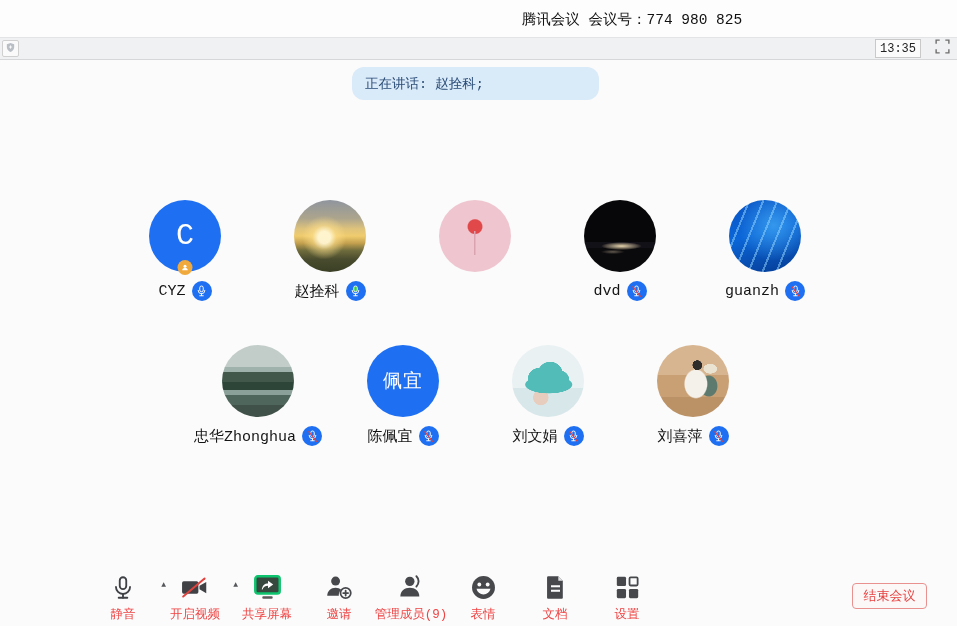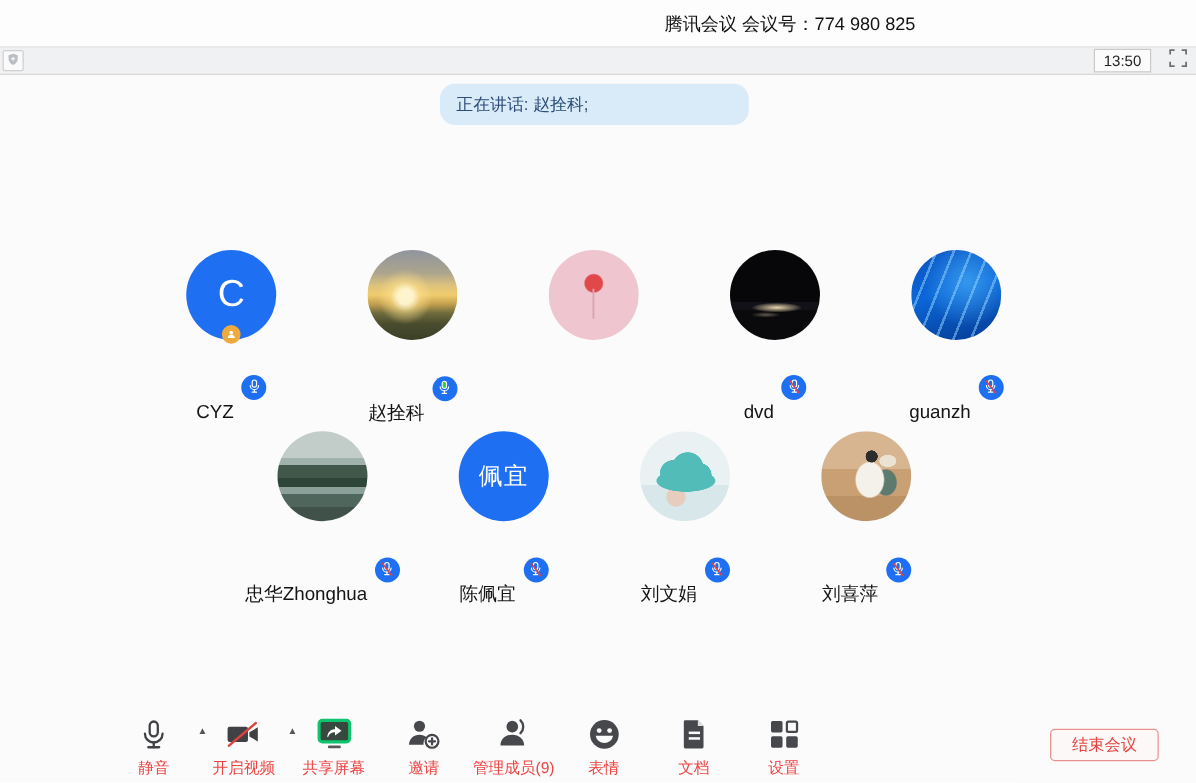--- a/index.html
+++ b/index.html
@@ -1,18 +1,18 @@
 <!DOCTYPE html>
 <html style="--accent: #1e6ff2; --speaking-green: #35d046; --muted-red: #e5403c; --host-orange: #f0a93c; --banner-bg: #d9eaf8; --banner-text: #2b4d77; --end-red: #e64340;"><head>
 <meta charset="utf-8">
 <style>
   html,body{margin:0;padding:0;background:#fff;}
   *{box-sizing:border-box;}
   .page{position:relative;width:957px;height:626px;background:#fbfbfb;overflow:hidden;
-        font-family:Liberation Sans, sans-serif;color:#1a1a1a;padding-left:24px;}
+        font-family:Liberation Mono, monospace;color:#1a1a1a;padding-left:24px;}
   
   .header{position:absolute;left:0;top:0;width:957px;height:37px;background:#fdfdfd;}
   .title{position:absolute;left:632px;top:10px;transform:translateX(-50%);
          font-size:14.5px;color:#111;white-space:nowrap;}
   
   .strip{position:absolute;left:0;top:37px;width:957px;height:23px;background:#f0f1f2;
          border-top:1px solid #e3e4e5;border-bottom:1px solid #d6d7d8;}
   .shield-box{position:absolute;left:2px;top:2px;width:17px;height:17px;background:#fafafa;
               border:1px solid #d0d0d0;border-radius:2px;display:flex;align-items:center;justify-content:center;}
   .shield-box svg{width:11px;height:11px;}
@@ -28,21 +28,21 @@
   .avatar{position:relative;width:72px;height:72px;border-radius:50%;margin:0 auto;overflow:visible;
           display:flex;align-items:center;justify-content:center;}
   .avatar .ring{position:absolute;inset:0;border-radius:50%;overflow:hidden;}
   .initial{position:relative;z-index:2;color:#fff;font-size:30px;}
   .initial.small{font-size:19px;letter-spacing:1px;}
   .host-badge{position:absolute;left:50%;bottom:-3px;transform:translateX(-50%);z-index:3;
               width:15px;height:15px;border-radius:50%;background:var(--host-orange,#f0a93c);
               display:flex;align-items:center;justify-content:center;}
   .host-badge svg{width:9px;height:9px;}
   .name-row{margin-top:9px;display:flex;align-items:center;justify-content:center;gap:6px;}
-  .pname{font-size:15px;color:#141414;white-space:nowrap;margin-top:40px;}
+  .pname{font-size:15px;color:#141414;white-space:nowrap;}
   .mic-badge{width:20px;height:20px;border-radius:50%;background:var(--accent,#1e6ff2);
              display:inline-flex;align-items:center;justify-content:center;flex:none;}
   .mic-badge svg{width:15px;height:15px;}
   
   .av-blue-initial{background:var(--accent,#1e6ff2);}
   .av-sunset{background:
      radial-gradient(circle at 42% 52%, rgba(255,246,210,.95) 0 6px, rgba(255,224,140,.55) 12px, rgba(255,224,140,0) 22px),
      linear-gradient(180deg,#8f959e 0%,#ada58c 26%,#dfc37c 40%,#f0cc6e 50%,#c3a04e 60%,#6f6c3d 70%,#4a4c2e 82%,#3a4025 100%);}
   .av-pink-lollipop{background-color:#efc6d0;background-repeat:no-repeat;
      background-image:
@@ -73,42 +73,42 @@
      radial-gradient(ellipse 12px 15px at 54% 54%, #f4f1ea 90%, rgba(244,241,234,0)),
      radial-gradient(ellipse 9px 11px at 72% 57%, #5e7a6e 90%, rgba(94,122,110,0)),
      linear-gradient(180deg,#d7b590 0 42%,#c9a074 42% 72%,#bb9166 72% 100%);}
   
   .toolbar{position:absolute;left:87px;top:571px;display:flex;}
   .titem{position:relative;width:72px;height:52px;display:flex;flex-direction:column;
          align-items:center;justify-content:flex-start;cursor:pointer;}
   .ticon{height:29px;display:flex;align-items:center;justify-content:center;margin-top:2px;}
   .tlabel{font-size:12.5px;color:#ef4444;margin-top:4px;white-space:nowrap;}
   .tarrow{position:absolute;right:-7px;top:9px;font-size:8px;color:#54565a;cursor:pointer;}
-  .end-btn{position:absolute;right:30px;top:583px;width:87px;height:26px;background:#fcf8f8;
+  .end-btn{position:absolute;right:30px;top:583px;width:75px;height:26px;background:#fcf8f8;
            border:1px solid #e8918f;border-radius:4px;color:var(--end-red,#e64340);
            font-size:13px;display:flex;align-items:center;justify-content:center;cursor:pointer;
            font-family:inherit;}
 </style>
 </head>
 <body>
 
 <div class="page">
 
   <div class="header">
     <div class="title">腾讯会议 会议号：774 980 825</div>
   </div>
 
   <div class="strip">
     <div class="shield-box">
       <span><svg viewBox="0 0 24 24" width="11" height="11">
             <path d="M12 2l8 3v6c0 5.2-3.4 9-8 11-4.6-2-8-5.8-8-11V5z" fill="#b9bec5"></path>
             <path d="M12 7.5v7M8.5 11h7" stroke="#fff" stroke-width="1.8"></path>
           </svg></span>
     </div>
-    <div class="time-box">13:50</div>
+    <div class="time-box">13:35</div>
     <div class="fs-btn">
       <span><svg viewBox="0 0 16 16" width="15" height="15" fill="none" stroke="#6f6f6f" stroke-width="1.5">
             <path d="M1.2 5V1.2H5M11 1.2h3.8V5M14.8 11v3.8H11M5 14.8H1.2V11"></path>
           </svg></span>
     </div>
   </div>
 
   <div class="banner">正在讲话: 赵拴科;</div>
 
   <div id="grid">

